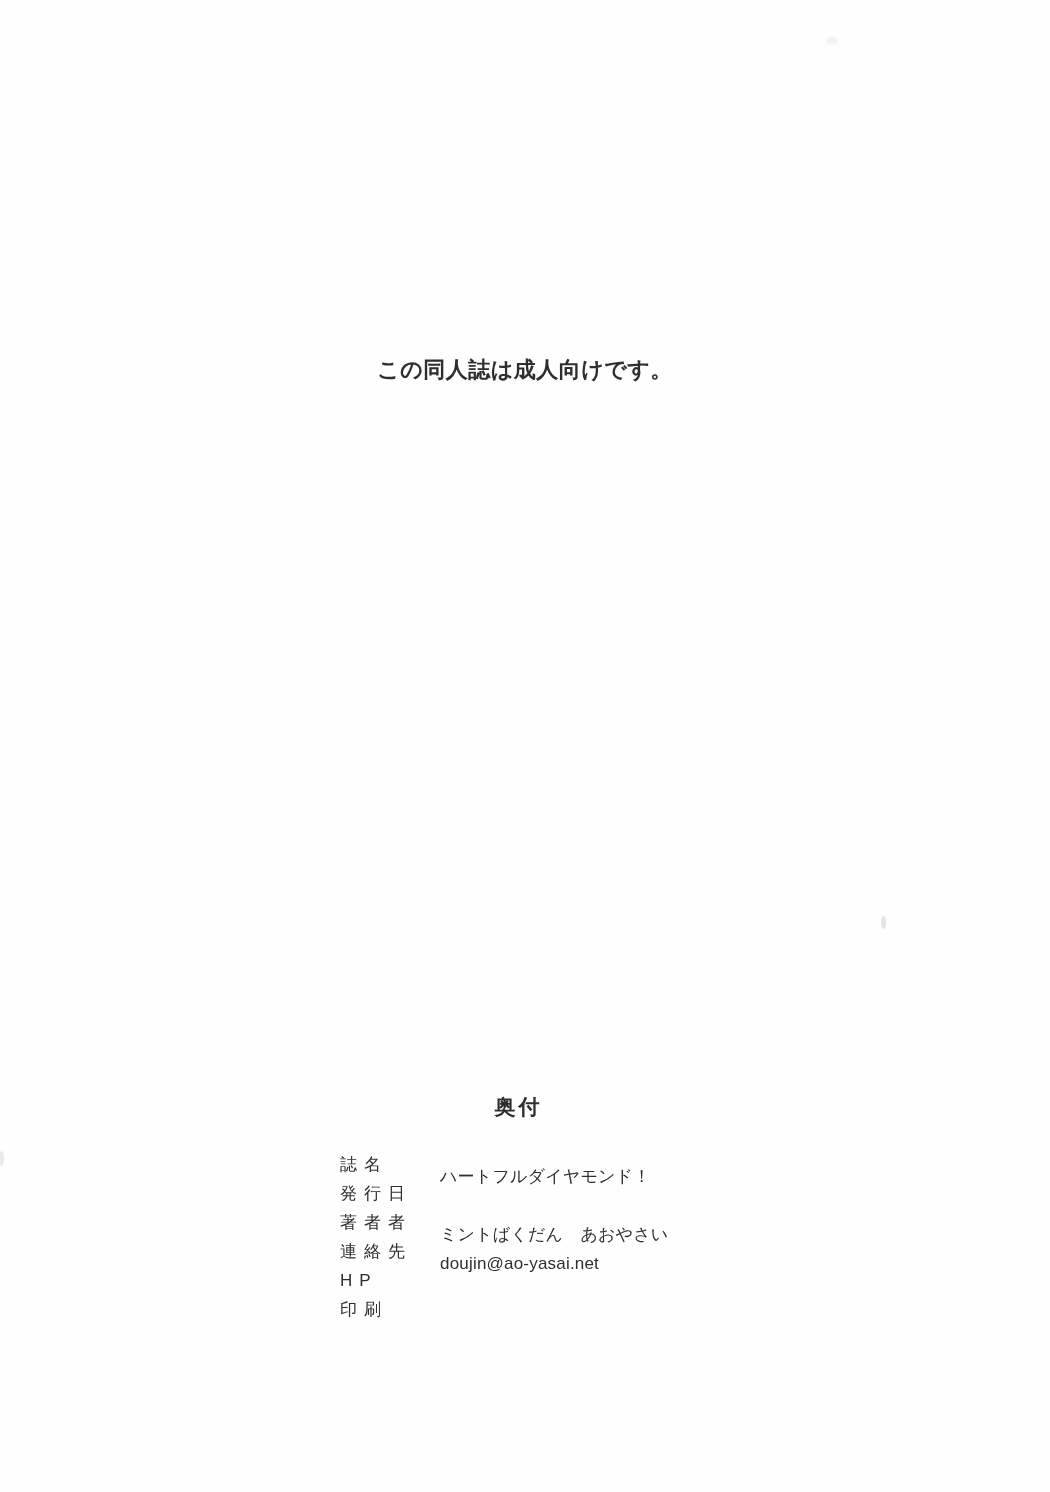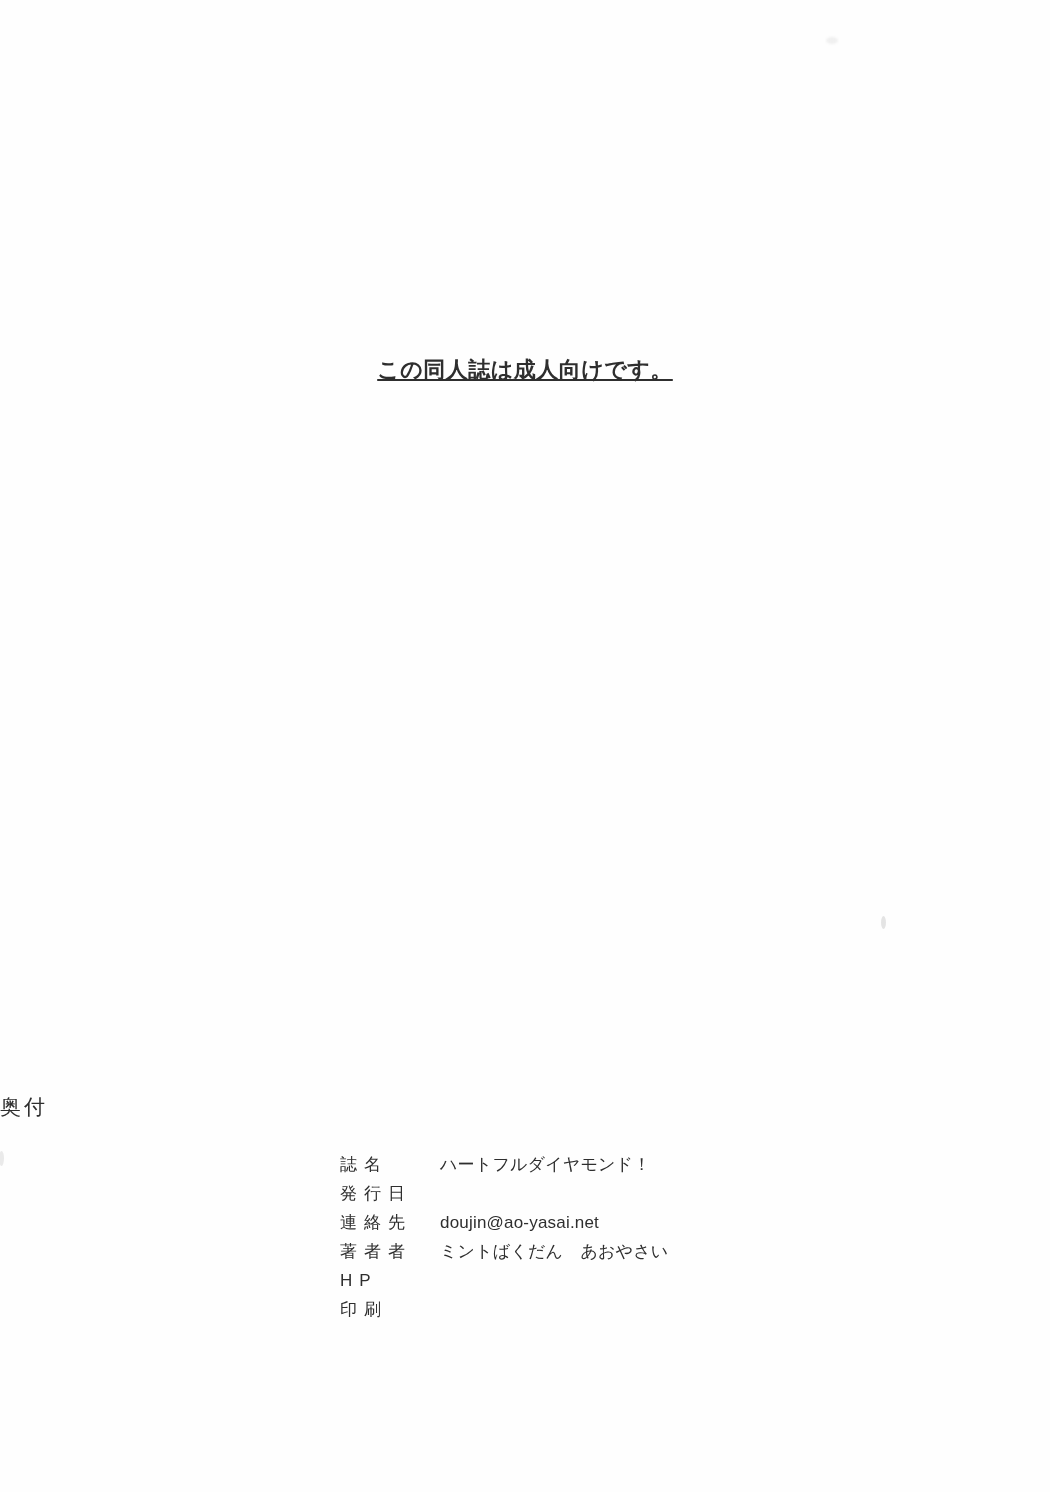--- a/index.html
+++ b/index.html
@@ -24,31 +24,30 @@
     width: 1046px;
     text-align: center;
     font-size: 22px;
     font-weight: 600;
     letter-spacing: 0.5px;
   }
   .notice-line {
     height: 37px;
     line-height: 37px;
     white-space: nowrap;
-    text-decoration: underline;
   }
   
   .colophon-heading {
     position: absolute;
     top: 1093px;
     left: 0;
     width: 1037px;
-    text-align: left;
+    text-align: center;
     font-size: 21px;
-    font-weight: 400;
+    font-weight: 700;
     letter-spacing: 3px;
   }
   .colophon-rows {
     position: absolute;
     top: 1150px;
     left: 340px;
     font-size: 17px;
     font-weight: 500;
   }
   .colophon-row {
@@ -57,20 +56,21 @@
     line-height: 29px;
     white-space: nowrap;
   }
   .colophon-label {
     width: 100px;
     flex: 0 0 100px;
     letter-spacing: 7px;
   }
   .colophon-value {
     letter-spacing: 0.2px;
+    margin-top: 12px;
   }
   
   .speck {
     position: absolute;
     border-radius: 50%;
     pointer-events: none;
   }
   .speck-1 { left: 826px; top: 37px;   width: 12px; height: 7px;  background: rgba(120,120,120,0.10); filter: blur(1px); }
   .speck-2 { left: 881px; top: 916px;  width: 5px;  height: 13px; background: rgba(110,110,110,0.18); filter: blur(0.5px); }
   .speck-3 { left: -1px;  top: 1151px; width: 5px;  height: 15px; background: rgba(130,130,130,0.16); filter: blur(0.5px); }
@@ -88,26 +88,26 @@
 
   <div class="colophon-rows">
     <div class="colophon-row">
       <span class="colophon-label">誌名</span>
       <span class="colophon-value">ハートフルダイヤモンド！</span>
     </div>
     <div class="colophon-row">
       <span class="colophon-label">発行日</span>
     </div>
     <div class="colophon-row">
+      <span class="colophon-label">著者者</span>
+      <span class="colophon-value">ミントばくだん　あおやさい</span>
+    </div>
+    <div class="colophon-row">
       <span class="colophon-label">連絡先</span>
       <span class="colophon-value">doujin@ao-yasai.net</span>
-    </div>
-    <div class="colophon-row">
-      <span class="colophon-label">著者者</span>
-      <span class="colophon-value">ミントばくだん　あおやさい</span>
     </div>
     <div class="colophon-row">
       <span class="colophon-label">HP</span>
     </div>
     <div class="colophon-row">
       <span class="colophon-label">印刷</span>
     </div>
   </div>
 
   <div class="speck speck-1"></div>

